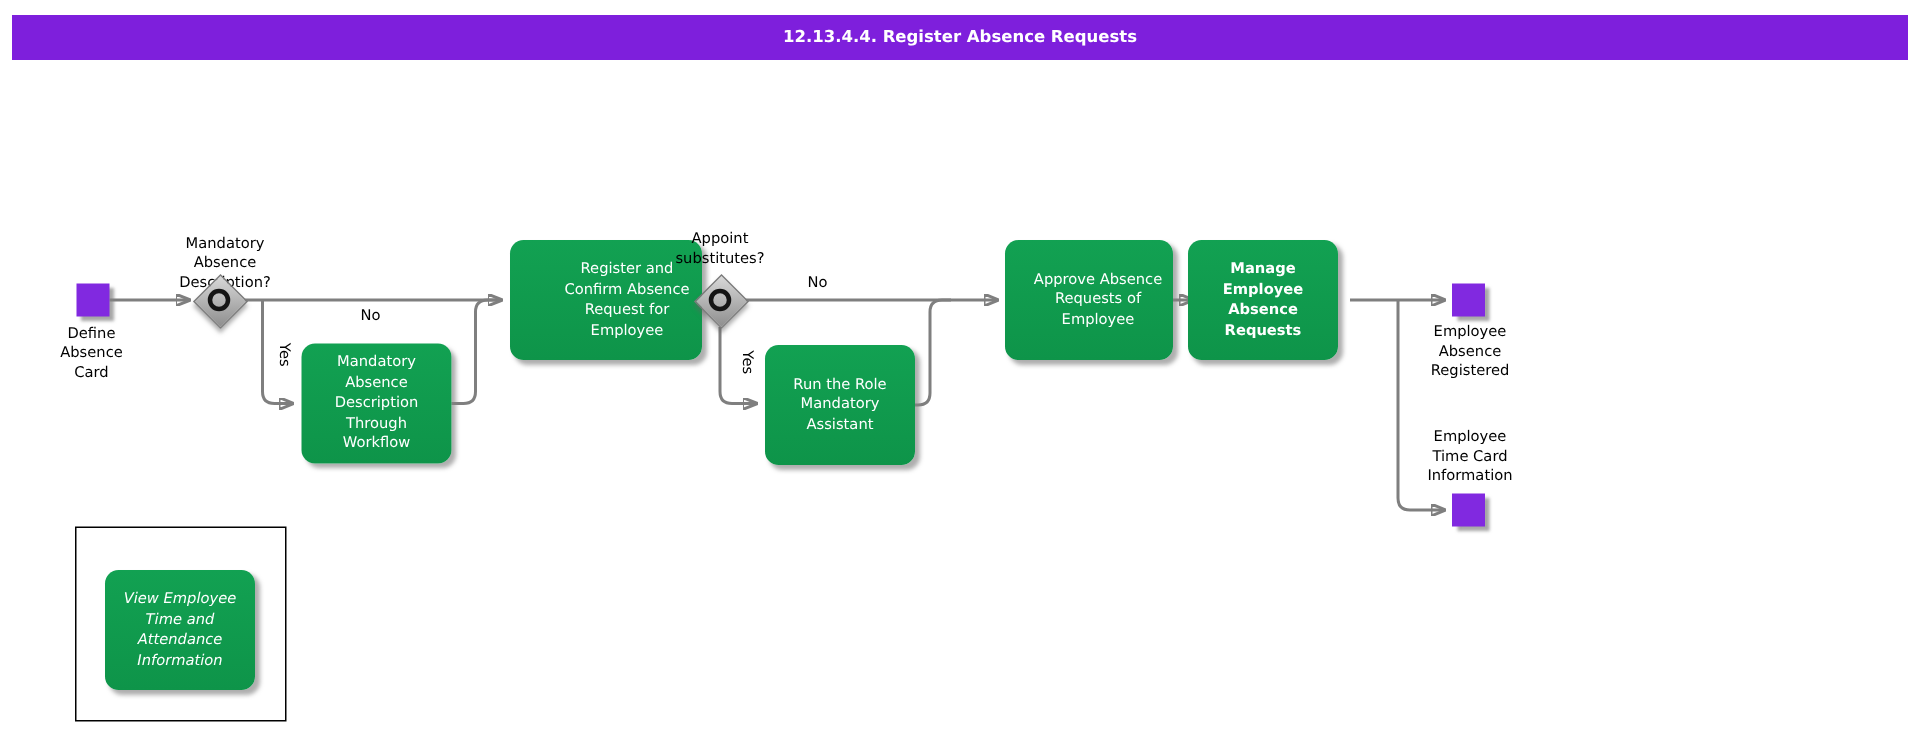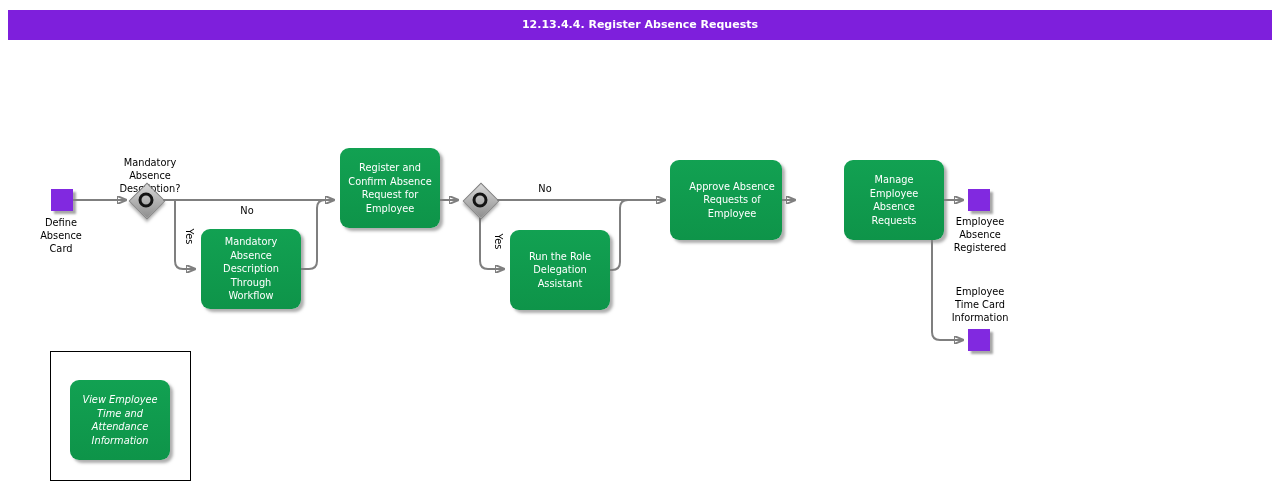--- a/index.html
+++ b/index.html
@@ -142,41 +142,43 @@
   </div>
   <div class="lbl" style="left:232px; top:204px; width:30px;">No</div>
   <div class="lbl rot" style="left:174px; top:230px; width:30px;">Yes</div>
 
   <div class="task" style="left:201px; top:229px;">Mandatory
 Absence
 Description
 Through
 Workflow</div>
 
-  <div class="task" style="left:340px; top:148px;">Register and
+  <div class="task" style="left:340px; top:160px;padding-left:28px;">Register and
 Confirm Absence
 Request for
 Employee</div>
 
+  <div class="lbl" style="left:430px; top:153px; width:100px;">Appoint
+substitutes?</div>
   <div class="diamond-wrap" style="left:463px; top:183px;">
     <div class="diamond-shape"></div>
     <div class="diamond-ring"></div>
   </div>
   <div class="lbl" style="left:530px; top:182px; width:30px;">No</div>
   <div class="lbl rot" style="left:483px; top:235px; width:30px;">Yes</div>
 
   <div class="task" style="left:510px; top:230px;">Run the Role
-Delegation
+Mandatory
 Assistant</div>
 
   <div class="task" style="left:670px; top:160px;padding-left:12px;">Approve Absence
 Requests of
 Employee</div>
 
-  <div class="task" style="left:844px; top:160px;">Manage
+  <div class="task" style="left:792px; top:160px;font-weight:bold;">Manage
 Employee
 Absence
 Requests</div>
 
   <div class="event" style="left:968px; top:189px;"></div>
   <div class="lbl" style="left:940px; top:215px; width:80px;">Employee
 Absence
 Registered</div>
 
   <div class="lbl" style="left:935px; top:285px; width:90px;">Employee

